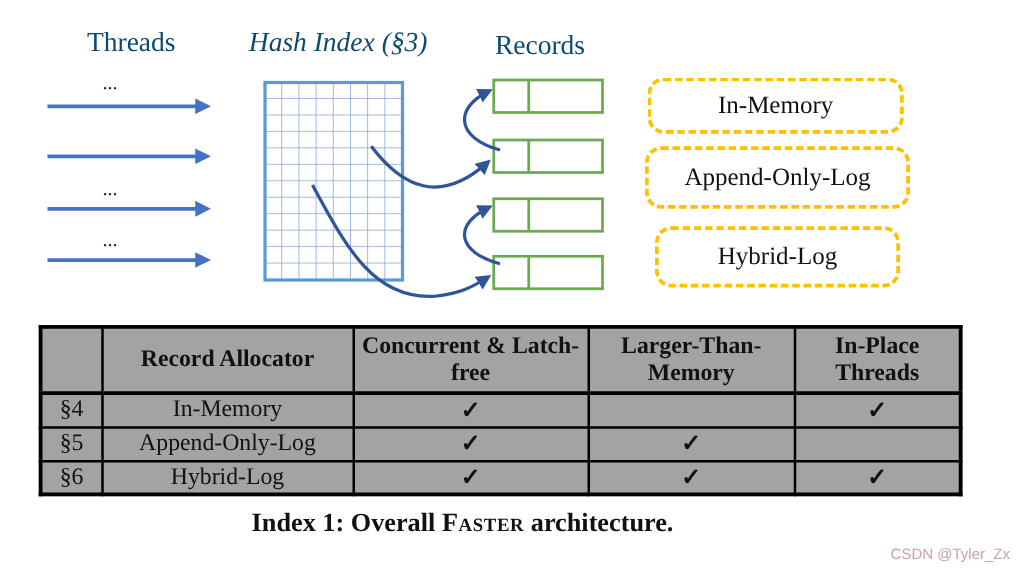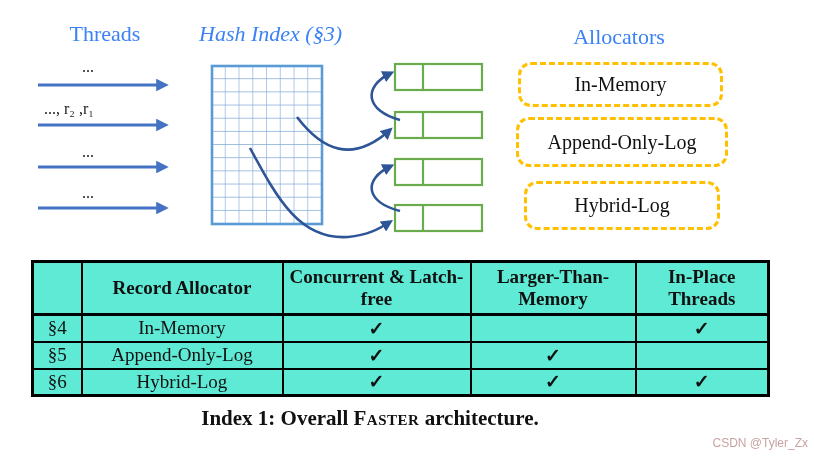--- a/index.html
+++ b/index.html
@@ -21,21 +21,21 @@
     font-family: "Liberation Serif", serif;
     color: #111;
     overflow: hidden;
   }
   
   .diagram-label {
     position: absolute;
     font-size: 22px;
     text-align: center;
     white-space: nowrap;
-    color: #3b82f6;
+    color: #0c4a6e;
   }
   .lbl-threads    { left: 55px;  top: 21px; width: 100px; }
   .lbl-hash       { left: 168px; top: 21px; width: 205px; font-style: italic; }
   .lbl-records    { left: 382px; top: 23px; width: 100px; }
   .lbl-allocators { left: 544px; top: 24px; width: 150px; }
 
   .thread-label {
     position: absolute;
     font-size: 16px;
     text-align: center;
@@ -65,21 +65,21 @@
   .alloc-3 { left: 524px; top: 181px; width: 196px; height: 49px; }
 
   
   table.cmp {
     position: absolute;
     left: 31px;
     top: 260px;
     border-collapse: collapse;
     table-layout: fixed;
     font-size: 19px;
-    background: #5eead4;
+    background: #a3a3a3;
   }
   table.cmp th, table.cmp td {
     border: 2px solid #000;
     text-align: center;
     vertical-align: middle;
     padding: 0 4px;
     overflow: hidden;
   }
   table.cmp { border: 3px solid #000; }
   table.cmp thead th {
@@ -113,24 +113,23 @@
     white-space: nowrap;
   }
 </style>
 </head>
 <body>
 
 <div class="page">
 
   <div class="diagram-label lbl-threads">Threads</div>
   <div class="diagram-label lbl-hash">Hash Index (§3)</div>
-  <div class="diagram-label lbl-allocators">Allocators</div>
+  <div class="diagram-label lbl-records">Records</div>
 
   <div class="thread-label tl-1">...</div>
-  <div class="thread-label tl-2">..., r₂ ,r₁</div>
   <div class="thread-label tl-3">...</div>
   <div class="thread-label tl-4">...</div>
 
   <svg class="diagram-svg" width="814" height="256" viewBox="0 0 814 256">
     <defs>
       <marker id="headBlue" viewBox="0 0 10 10" refX="7" refY="5" markerWidth="4.2" markerHeight="4.2" orient="auto-start-reverse">
         <path d="M0,0 L10,5 L0,10 z" fill="#4472C4"></path>
       </marker>
       <marker id="headNavy" viewBox="0 0 10 10" refX="7" refY="5" markerWidth="4.6" markerHeight="4.6" orient="auto-start-reverse">
         <path d="M0,0 L10,5 L0,10 z" fill="#2E5597"></path>

